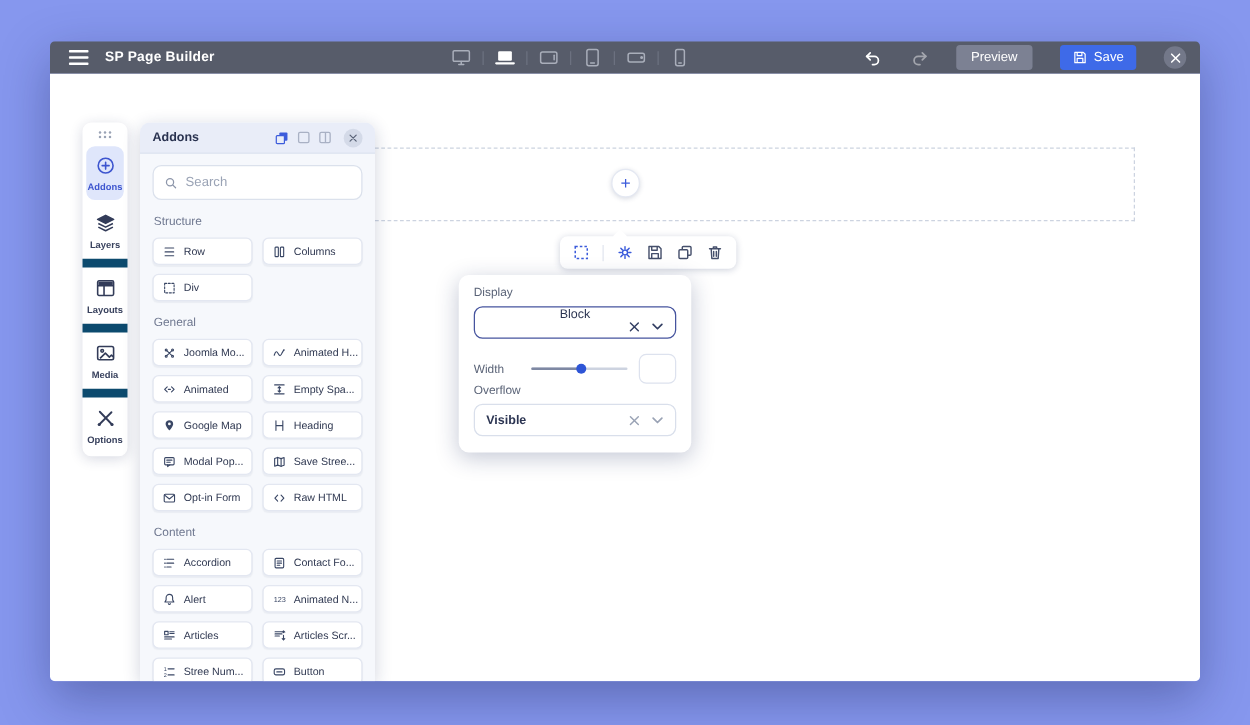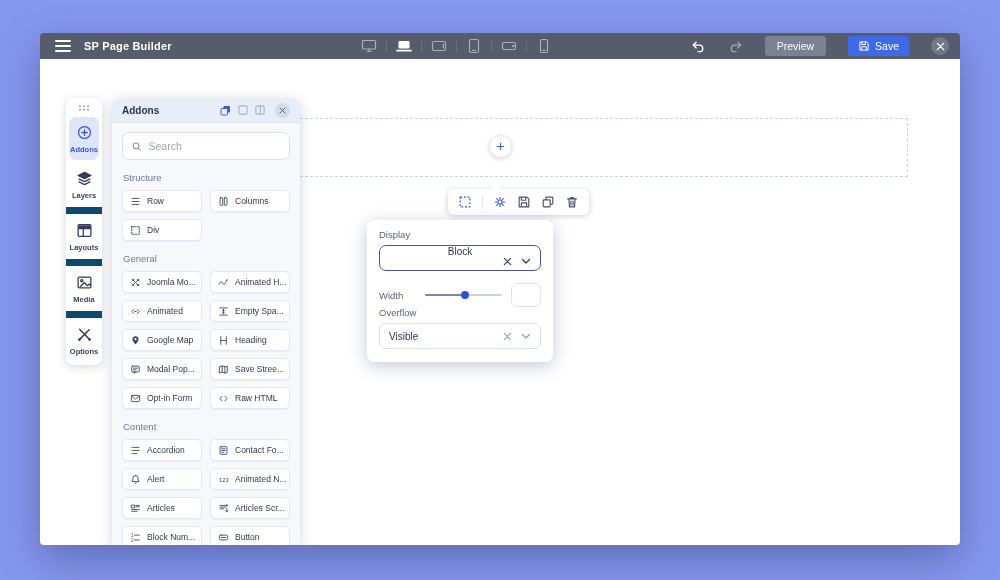--- a/index.html
+++ b/index.html
@@ -80,21 +80,21 @@
   .dpop { position:absolute; left:327px; top:161px; width:186px; background:#fff; border-radius:8px;
           box-shadow:0 4px 18px rgba(25,40,90,.25); z-index:6; }
   .dp-header { height:27px; border-bottom:1px solid #e8ebf3; display:flex; align-items:center; gap:7px;
                padding:0 11px; }
   .dp-title { font-size:10.5px; font-weight:700; color:#232e4c; margin-right:auto; }
   .dp-body { padding:9px 12px 13px; }
   .f-lbl { font-size:9.5px; color:#5a6377; margin-bottom:5px; }
   .sel { height:26px; border-radius:7px; display:flex; align-items:center; padding:0 9px; background:#fff;
          font-size:10px; color:#2c3552; cursor:pointer; }
   .sel-focus { border:1.5px solid #46549e;flex-direction:column; }
-  .sel-plain { border:1px solid #d9dfeb; }
+  .sel-plain { border:1px solid #d9dfeb;font-weight:bold; }
   .sel-ics { margin-left:auto; display:flex; align-items:center; gap:9px; }
   .frow { display:flex; align-items:center; margin-top:12px; }
   .frow .f-lbl { margin:0; width:46px; }
   .slider { position:relative; flex:1; height:14px; margin-right:9px; cursor:pointer; }
   .track { position:absolute; top:6px; left:0; right:0; height:2px; background:#cdd3e0; border-radius:2px; }
   .fill  { position:absolute; top:6px; left:0; height:2px; background:#7e88a3; border-radius:2px; width:52%; }
   .knob  { position:absolute; top:3px; left:52%; width:8px; height:8px; margin-left:-4px; border-radius:50%;
            background:#2e55d6; }
   .numbox { width:30px; height:24px; border:1px solid #dde2ee; border-radius:6px; background:#fff;
             font-size:10px; color:#2c3552; text-align:center; outline:none;
@@ -448,21 +448,21 @@
               <path d="M3 3.5h8M3 6h8M3 8.5h5M12.8 7.5v5.5M11.3 11.5l1.5 1.5 1.5-1.5M12.8 2.5v2M11.3 4l1.5-1.5L14.3 4"></path>
             </svg>
           <span>Articles Scr...</span>
         </div>
         <div class="abtn">
           <svg class="ai" width="11" height="11" viewBox="0 0 16 16">
               <text x="1.6" y="7.2" font-size="6.5" fill="#3a4765" stroke="none" font-family="Liberation Sans, sans-serif">1</text>
               <text x="1.6" y="14" font-size="6.5" fill="#3a4765" stroke="none" font-family="Liberation Sans, sans-serif">2</text>
               <path d="M6.5 4.5h7M6.5 11.5h7"></path>
             </svg>
-          <span>Block Num...</span>
+          <span>Stree Num...</span>
         </div>
         <div class="abtn">
           <svg class="ai" width="11" height="11" viewBox="0 0 16 16">
               <rect x="2" y="4.5" width="12" height="7" rx="2"></rect>
               <path d="M5 8h6"></path>
             </svg>
           <span>Button</span>
         </div>
 
       </div>

